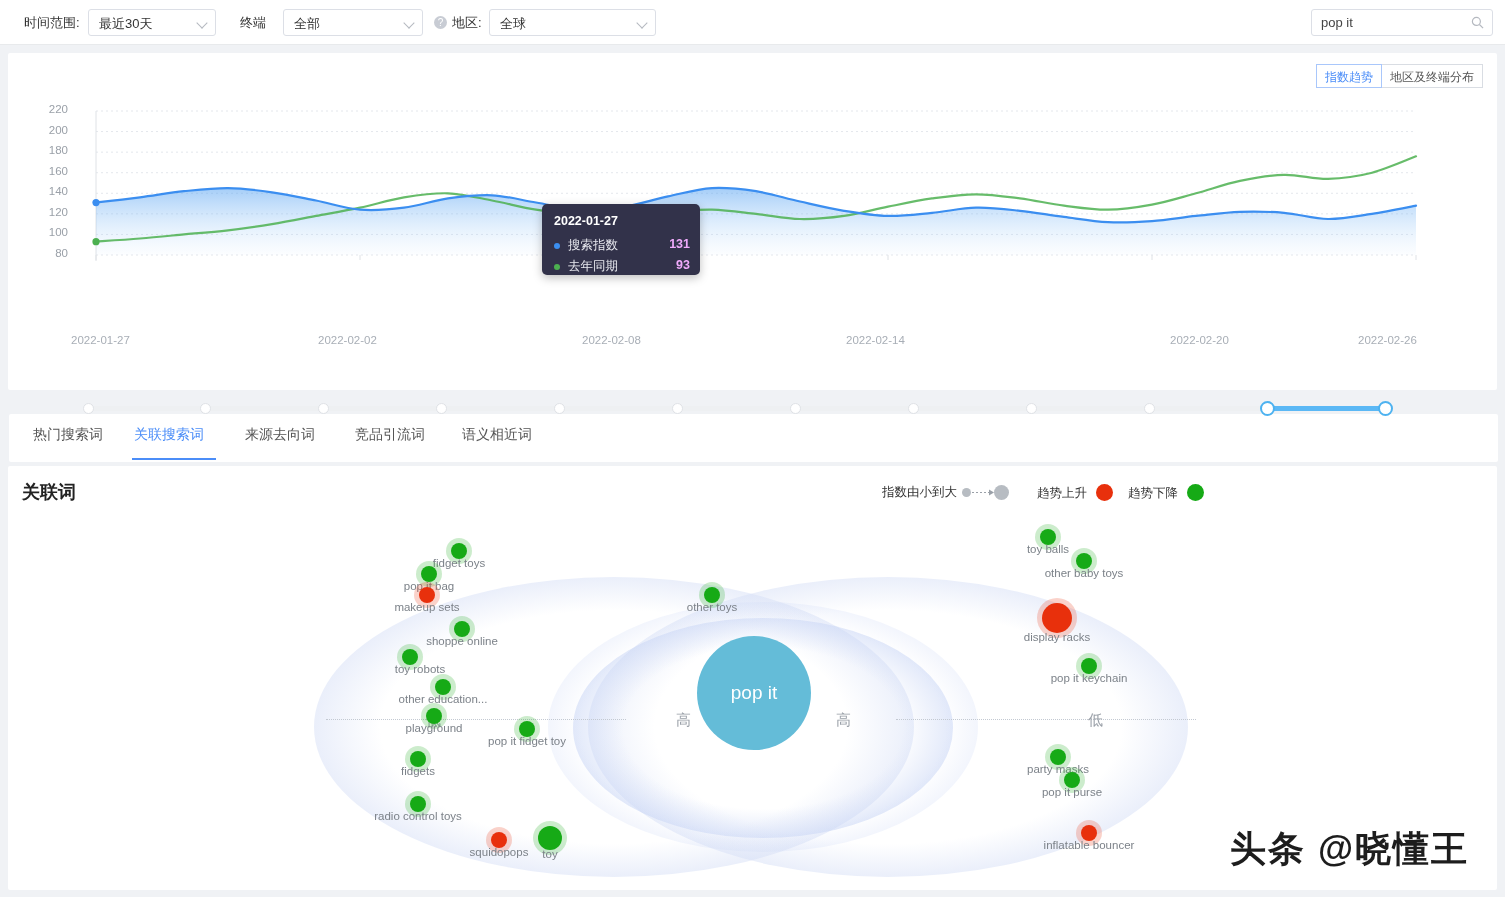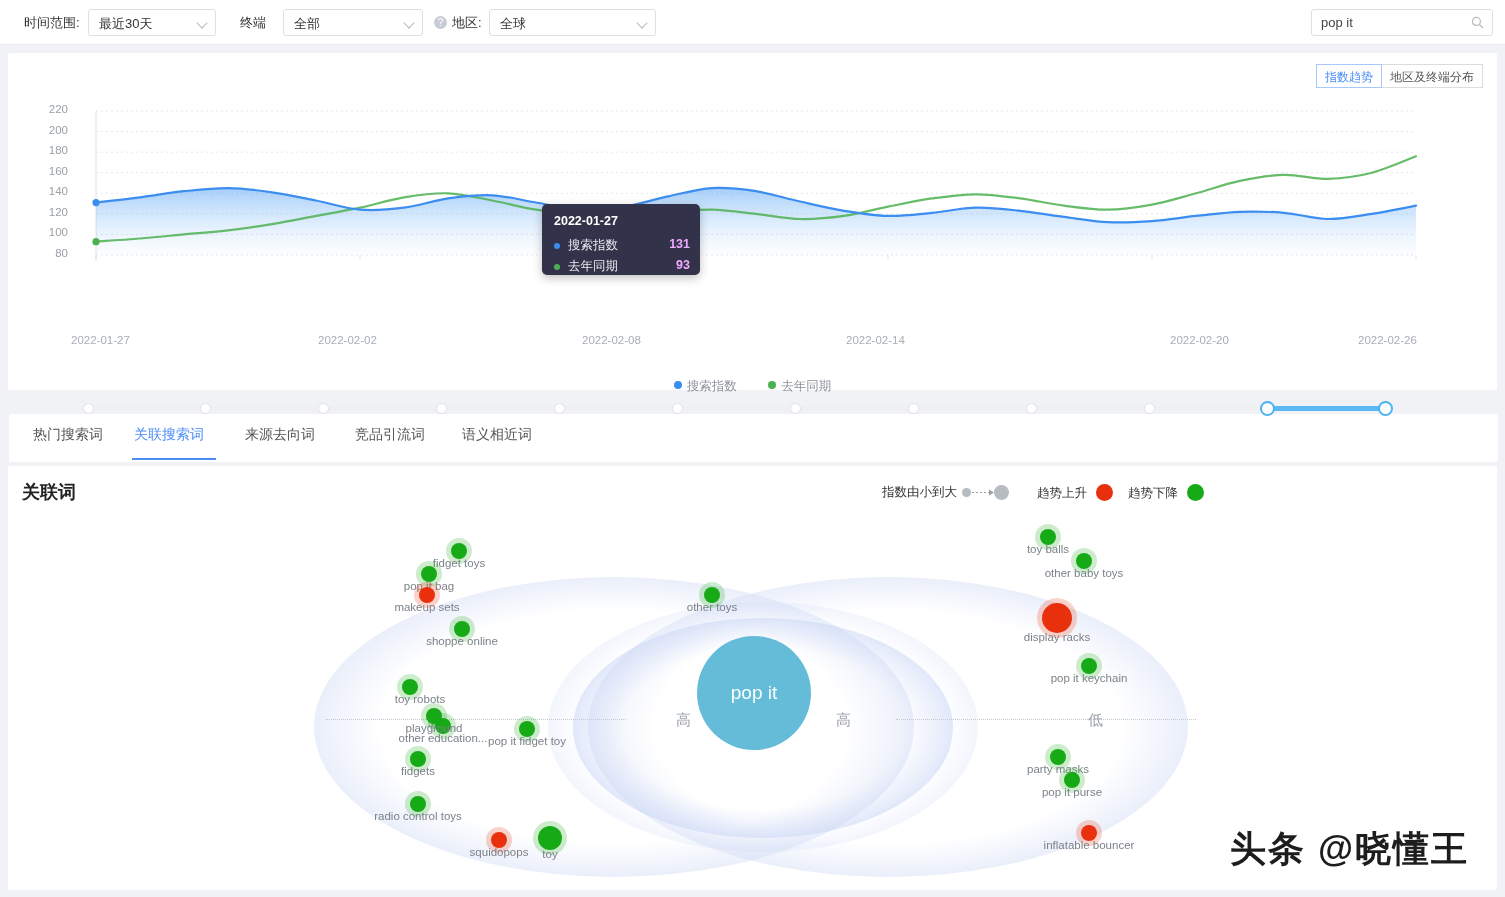--- a/index.html
+++ b/index.html
@@ -308,24 +308,20 @@
         <span class="tname">搜索指数</span>
         <span class="tval">131</span>
       </div>
       <div class="trow" style="top:54px">
         <span class="tdot" style="background:#4cb050"></span>
         <span class="tname">去年同期</span>
         <span class="tval">93</span>
       </div>
     </div>
 
-    <div class="legend-row">
-      <span class="li"><span class="ldot" style="background:#3b8ef0"></span><span>搜索指数</span></span>
-      <span class="li"><span class="ldot" style="background:#4cb050"></span><span>去年同期</span></span>
-    </div>
 
     <div id="timeline">
       <div class="track"></div>
     <div class="track-active" style="left: 1259.09px; width: 117.909px;"></div>
         <div class="tmark" style="left: 74.5px;"></div>
         <div class="tlabel" style="left: 80px;">20210301</div>
         <div class="tmark" style="left: 192.409px;"></div>
         <div class="tlabel" style="left: 197.909px;">04-01</div>
         <div class="tmark" style="left: 310.318px;"></div>
         <div class="tlabel" style="left: 315.818px;">05-01</div>
@@ -418,26 +414,26 @@
           <div class="node" style="left: 411px; top: 81px; width: 16px; height: 16px;">
             <span class="halo" style="left: -5px; top: -5px; width: 26px; height: 26px; background: rgba(232, 48, 12, 0.22);"></span>
             <span class="core" style="left: 0px; top: 0px; width: 16px; height: 16px; background: rgb(232, 48, 12);"></span>
             <span class="nlabel">makeup sets</span>
           </div>
           <div class="node" style="left: 446px; top: 115px; width: 16px; height: 16px;">
             <span class="halo" style="left: -5px; top: -5px; width: 26px; height: 26px; background: rgba(22, 170, 22, 0.22);"></span>
             <span class="core" style="left: 0px; top: 0px; width: 16px; height: 16px; background: rgb(22, 170, 22);"></span>
             <span class="nlabel">shoppe online</span>
           </div>
-          <div class="node" style="left: 394px; top: 143px; width: 36px; height: 16px; margin-top: 30px;">
+          <div class="node" style="left: 394px; top: 143px; width: 36px; height: 16px;">
             <span class="halo" style="left: -5px; top: -5px; width: 26px; height: 26px; background: rgba(22, 170, 22, 0.22);"></span>
             <span class="core" style="left: 0px; top: 0px; width: 16px; height: 16px; background: rgb(22, 170, 22);"></span>
             <span class="nlabel">toy robots</span>
           </div>
-          <div class="node" style="left: 427px; top: 173px; width: 16px; height: 16px; margin-top: 39px;">
+          <div class="node" style="left: 427px; top: 173px; width: 16px; height: 16px;">
             <span class="halo" style="left: -5px; top: -5px; width: 26px; height: 26px; background: rgba(22, 170, 22, 0.22);"></span>
             <span class="core" style="left: 0px; top: 0px; width: 16px; height: 16px; background: rgb(22, 170, 22);"></span>
             <span class="nlabel">other education...</span>
           </div>
           <div class="node" style="left: 418px; top: 202px; width: 16px; height: 16px;">
             <span class="halo" style="left: -5px; top: -5px; width: 26px; height: 26px; background: rgba(22, 170, 22, 0.22);"></span>
             <span class="core" style="left: 0px; top: 0px; width: 16px; height: 16px; background: rgb(22, 170, 22);"></span>
             <span class="nlabel">playground</span>
           </div>
           <div class="node" style="left: 511px; top: 215px; width: 16px; height: 16px;">

